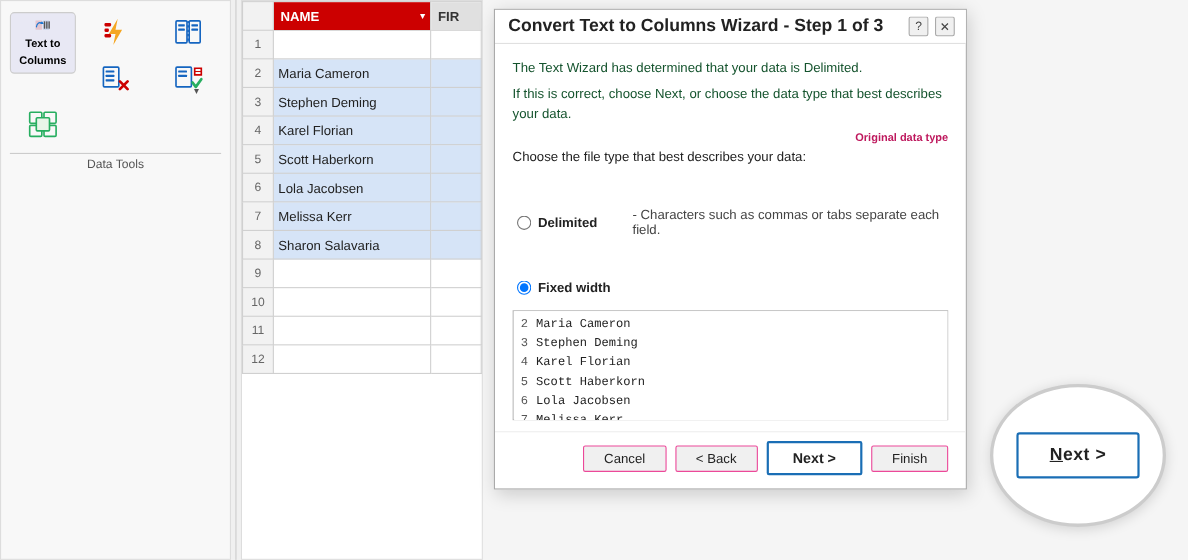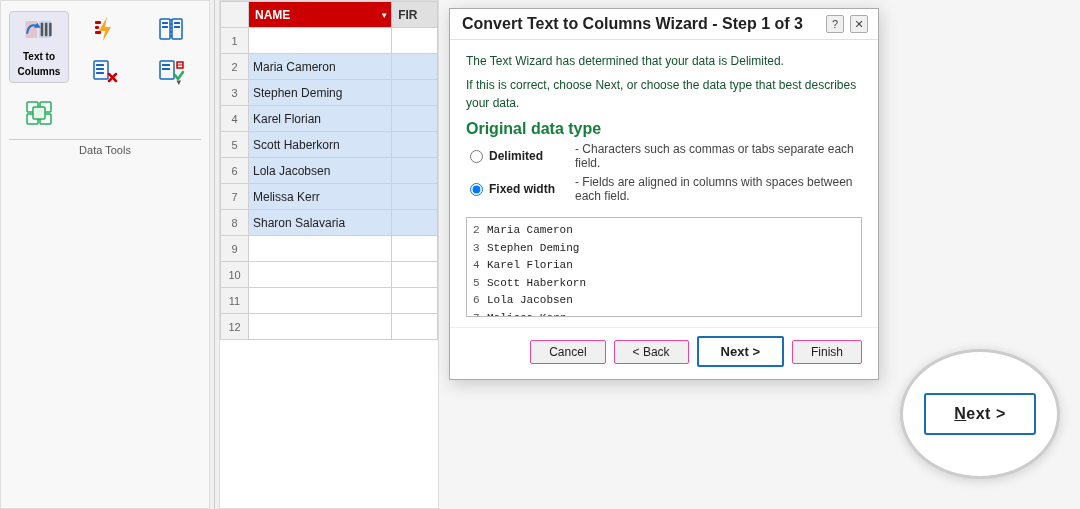--- a/index.html
+++ b/index.html
@@ -42,21 +42,21 @@
       align-items: center;
       justify-content: center;
       cursor: pointer;
       padding: 4px;
       border-radius: 3px;
     }
 
     .ribbon-icon-item.large {
       grid-row: span 2;
       width: 60px;
-      height: 72px;
+      height: 56px;
       background: #e8e8f4;
       border: 1px solid #ccc;
       border-radius: 4px;
     }
 
     .ribbon-icon-item.large .icon-label {
       font-size: 10px;
       text-align: center;
       margin-top: 3px;
       font-weight: 600;
@@ -221,25 +221,26 @@
     }
 
     .dialog-info-text {
       font-size: 12px;
       color: #14532d;
       margin-bottom: 6px;
       line-height: 1.5;
     }
 
     .dialog-section-label {
-      font-size: 16px;
+      font-size: 10px;
       font-weight: 600;
-      color: #15803d;
+      color: #be185d;
       margin-bottom: 4px;
       margin-top: 8px;
+      text-align: right;
     }
 
     .dialog-sub-label {
       font-size: 12px;
       color: #222;
       margin-bottom: 6px;
     }
 
     .radio-group {
       display: flex;
@@ -247,20 +248,21 @@
       gap: 5px;
       margin-left: 4px;
     }
 
     .radio-row {
       display: flex;
       align-items: center;
       gap: 6px;
       font-size: 12px;
       color: #222;
+      margin-top: 33px;
     }
 
     .radio-row input[type=radio] {
       margin: 0;
       cursor: pointer;
     }
 
     .radio-label {
       font-weight: 600;
       min-width: 80px;
@@ -540,31 +542,31 @@
         <div class="dialog-ctrl-btn">?</div>
         <div class="dialog-ctrl-btn">✕</div>
       </div>
     </div>
 
     <div class="dialog-body">
       <p class="dialog-info-text">The Text Wizard has determined that your data is Delimited.</p>
       <p class="dialog-info-text">If this is correct, choose Next, or choose the data type that best describes your data.</p>
 
       <p class="dialog-section-label">Original data type</p>
+      <p class="dialog-sub-label">Choose the file type that best describes your data:</p>
 
       <div class="radio-group">
         <label class="radio-row">
           <input type="radio" name="data-type" id="delimited" style="">
           <span class="radio-label">Delimited</span>
           <span class="radio-desc">- Characters such as commas or tabs separate each field.</span>
         </label>
         <label class="radio-row">
           <input type="radio" name="data-type" id="fixed_width" checked="" style="">
           <span class="radio-label">Fixed width</span>
-          <span class="radio-desc">- Fields are aligned in columns with spaces between each field.</span>
         </label>
       </div>
 
       <div class="preview-section">
         <div class="preview-box" id="preview-box">
             <div class="preview-line">
               <span class="preview-line-num">2</span>
               <span>Maria Cameron</span>
             </div>
             <div class="preview-line">

